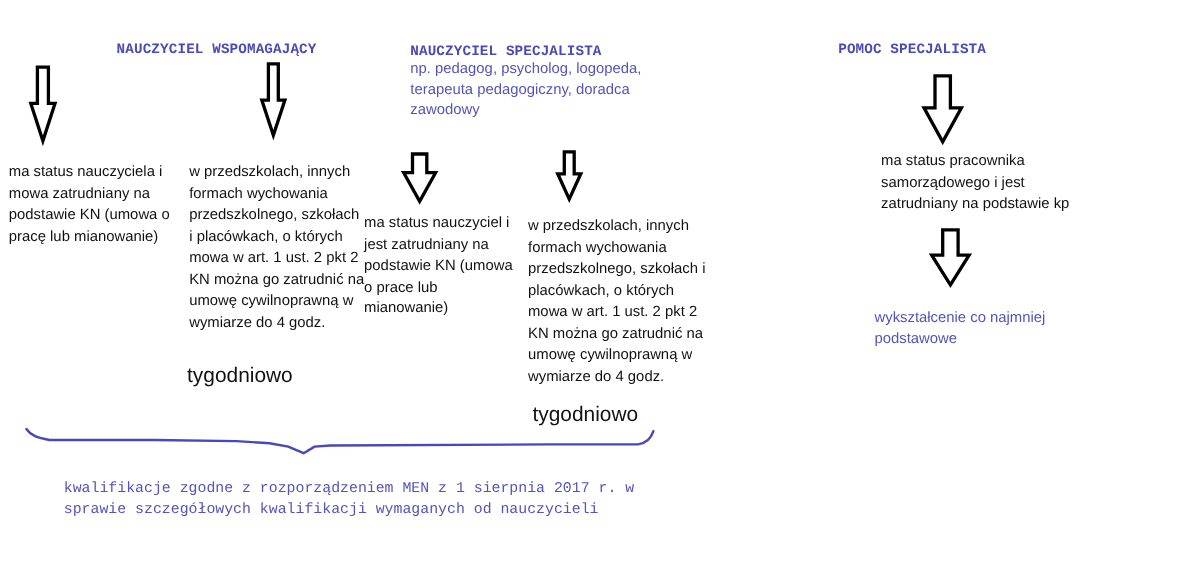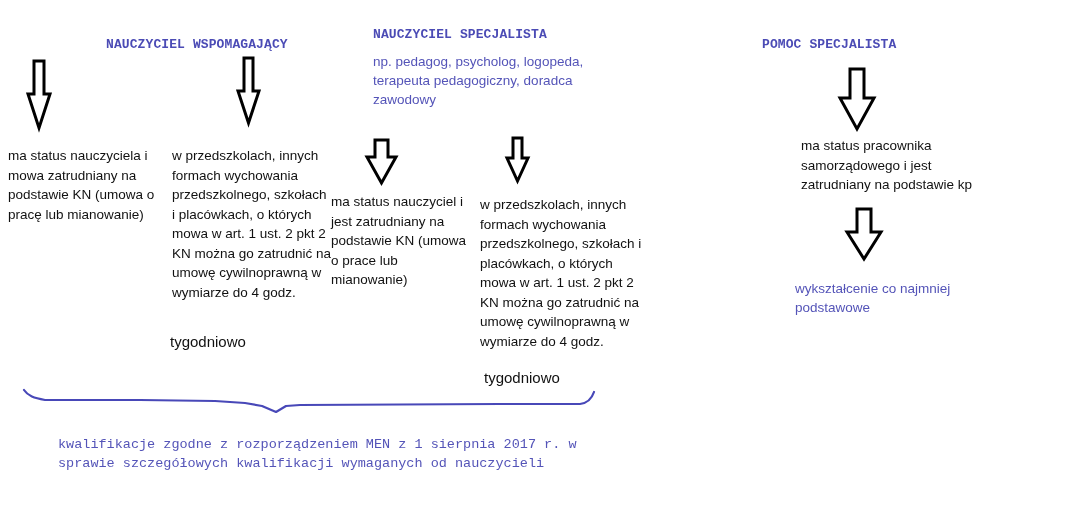--- a/index.html
+++ b/index.html
@@ -6,31 +6,31 @@
   body {
     width:1080px; height:520px; background:#ffffff; position:relative; overflow:hidden;
     font-family: "Liberation Sans", "DejaVu Sans", sans-serif;
   }
   .abs { position:absolute; }
   .heading {
     font-weight:bold; font-size:13px; color:#4b4bb5; white-space:nowrap; letter-spacing:0.1px;font-family:Liberation Mono, monospace;
   }
   .blue-text { color:#5454b8; font-size:13.5px; line-height:19px; }
   .black-text { color:#111111; font-size:13.5px; line-height:19.5px; }
-  .tail { color:#111111; font-size:15px; line-height:14px; }
+  .tail { color:#111111; font-size:19px; line-height:14px; }
   svg.arrow { position:absolute; overflow:visible; }
   svg.arrow path { fill:#ffffff; stroke:#000000; stroke-width:3; stroke-linejoin:miter; }
   svg.brace { position:absolute; left:0; top:0; overflow:visible; }
   svg.brace path { fill:none; stroke:#4848b8; stroke-width:2.2; stroke-linecap:round; stroke-linejoin:round; }
 </style>
 </head>
 <body>
 
 <div class="abs heading" style="left:106px; top:37px;">NAUCZYCIEL WSPOMAGAJĄCY</div>
-<div class="abs heading" style="left:373px; top:27px;">NAUCZYCIEL SPECJALISTA</div>
+<div class="abs heading" style="left:373px; top:39px;">NAUCZYCIEL SPECJALISTA</div>
 <div class="abs blue-text" style="left:373px; top:52px; width:260px;">np. pedagog, psycholog, logopeda, terapeuta pedagogiczny, doradca zawodowy</div>
 <div class="abs heading" style="left:762px; top:37px;">POMOC SPECJALISTA</div>
 
 <svg class="arrow" style="left:26px; top:60px;" width="26" height="70">
   <path d="M8,1 L18,1 L18,34 L24,34 L13,68 L2,34 L8,34 Z"></path>
 </svg>
 <svg class="arrow" style="left:236px; top:57px;" width="26" height="68">
   <path d="M8,1 L17,1 L17,34 L23,34 L12.5,66 L2,34 L8,34 Z"></path>
 </svg>
 

